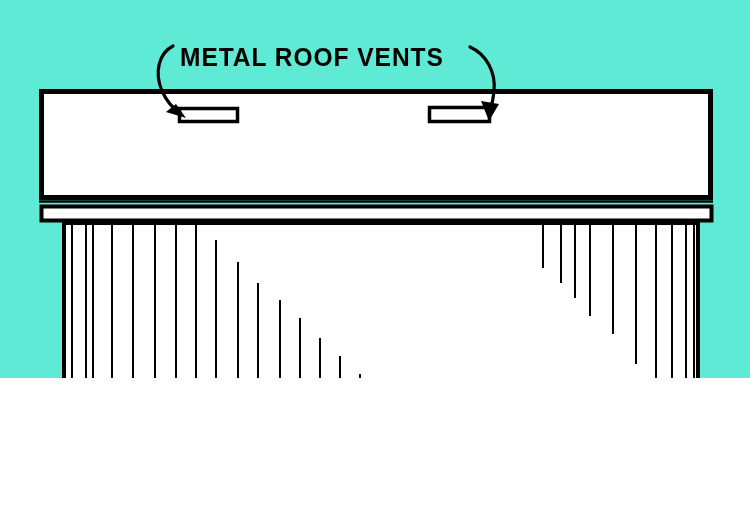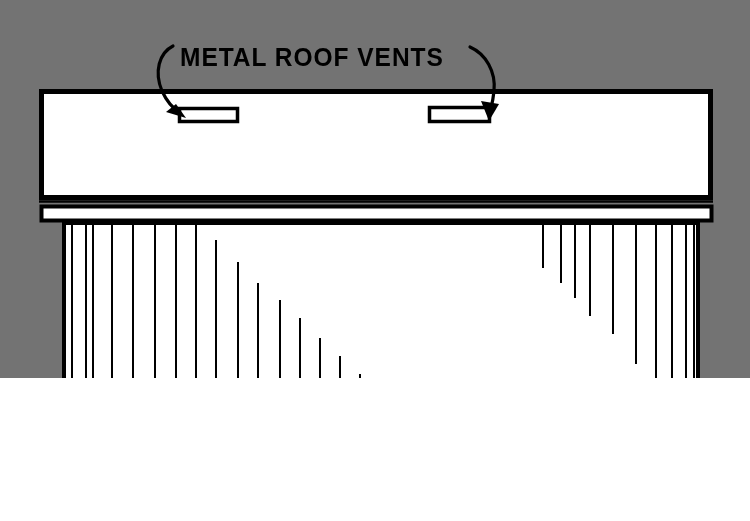--- a/index.html
+++ b/index.html
@@ -8,21 +8,21 @@
     padding: 0;
     background: #ffffff;
   }
   body {
     font-family: "Liberation Sans", sans-serif;
   }
   #canvas {
     position: relative;
     width: 750px;
     height: 378px;
-    background: #737373;
+    background: #5eead4;
     overflow: hidden;
   }
   #drawing {
     position: absolute;
     left: 0;
     top: 0;
     width: 750px;
     height: 521px;
   }
   .annot-text {

